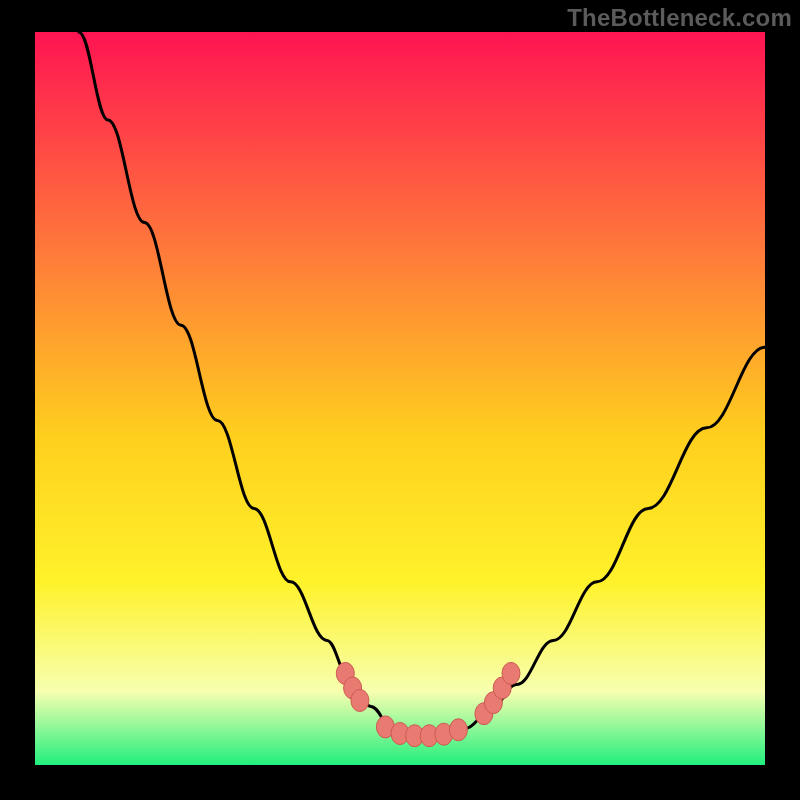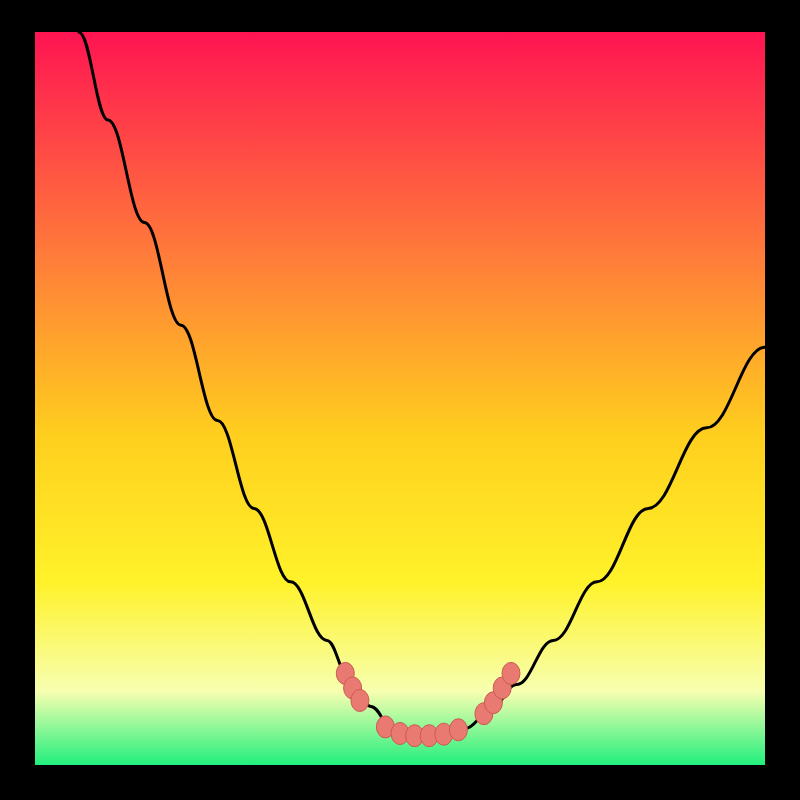--- a/index.html
+++ b/index.html
@@ -64,13 +64,14 @@
         <ellipse cx="429.2" cy="735.7" rx="9" ry="11" fill="#e87a72" stroke="#cc5a52" stroke-width="1"></ellipse>
         <ellipse cx="443.8" cy="734.2" rx="9" ry="11" fill="#e87a72" stroke="#cc5a52" stroke-width="1"></ellipse>
         <ellipse cx="458.4" cy="729.8" rx="9" ry="11" fill="#e87a72" stroke="#cc5a52" stroke-width="1"></ellipse>
         <ellipse cx="483.9" cy="713.7" rx="9" ry="11" fill="#e87a72" stroke="#cc5a52" stroke-width="1"></ellipse>
         <ellipse cx="493.4" cy="702.7" rx="9" ry="11" fill="#e87a72" stroke="#cc5a52" stroke-width="1"></ellipse>
         <ellipse cx="502.2" cy="688.0" rx="9" ry="11" fill="#e87a72" stroke="#cc5a52" stroke-width="1"></ellipse>
         <ellipse cx="511.0" cy="673.4" rx="9" ry="11" fill="#e87a72" stroke="#cc5a52" stroke-width="1"></ellipse>
       </g>
   </svg>
 
+  <div class="watermark">TheBottleneck.com</div>
 </div>
 
 </body></html>

